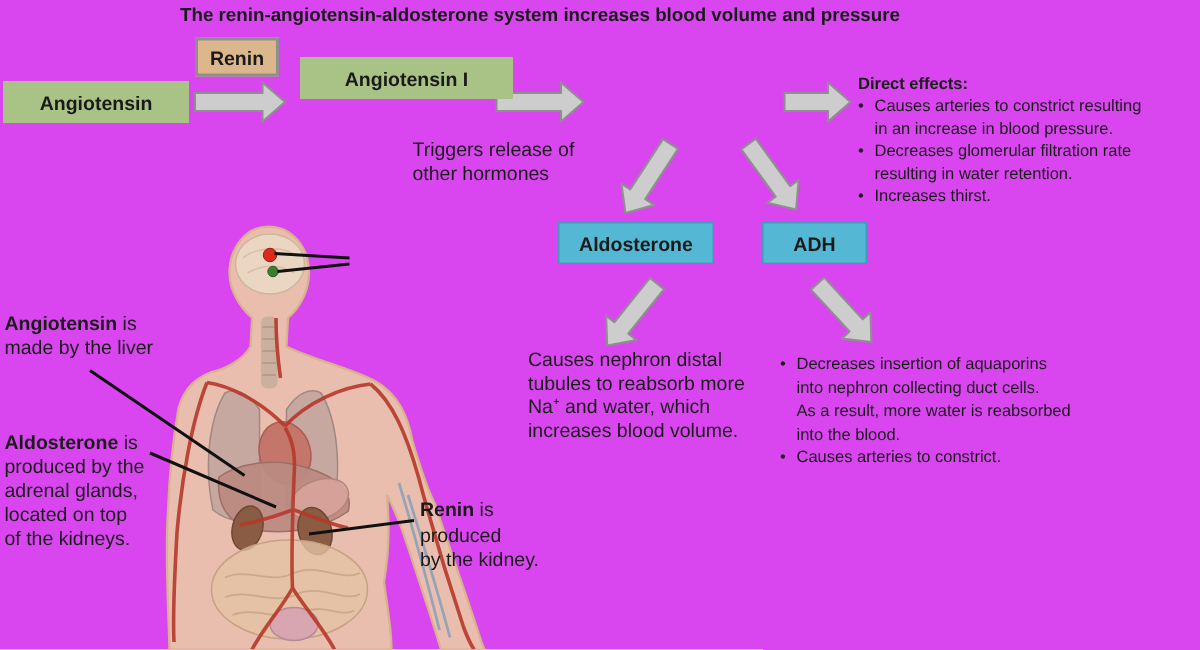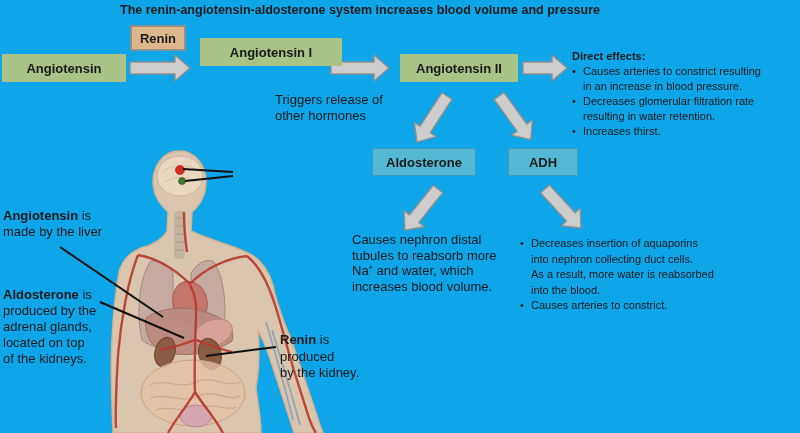--- a/index.html
+++ b/index.html
@@ -1,16 +1,16 @@
 <!DOCTYPE html>
 <html><head>
 <meta charset="utf-8">
 <style>
   html,body{margin:0;padding:0;background:#fff;}
-  .canvas{position:relative;width:800px;height:433px;background:#0ea5e9;overflow:hidden;
+  .canvas{position:relative;width:800px;height:433px;background:#d946ef;overflow:hidden;
           font-family:"Liberation Sans",sans-serif;color:#1a1a1a;}
   .art{position:absolute;left:0;top:0;pointer-events:none;}
   .title{position:absolute;left:30px;top:3px;width:660px;text-align:center;
          font-size:12.5px;font-weight:bold;}
   .box{position:absolute;display:flex;align-items:center;justify-content:center;
        font-weight:bold;font-size:13px;box-sizing:border-box;}
   .green{background:#a9c386;}
   .tan{background:#dcb78c;border:2px solid #8f8f8f;}
   .blue{background:#54b8d4;border:1px solid #3d9cba;}
   .b-angiotensin{left:2px;top:54px;width:124px;height:28px;}
@@ -116,21 +116,20 @@
       <path d="M 100,302 L 184,338"></path>
       <path d="M 206,356 L 276,347"></path>
     </g>
   </svg>
 
   <div class="title">The renin-angiotensin-aldosterone system increases blood volume and pressure</div>
 
   <div class="box green b-angiotensin">Angiotensin</div>
   <div class="box tan b-renin">Renin</div>
   <div class="box green b-ang1">Angiotensin I</div>
-  <div class="box green b-ang2">Angiotensin II</div>
   <div class="box blue b-aldo">Aldosterone</div>
   <div class="box blue b-adh">ADH</div>
 
   <div class="txt note-triggers">Triggers release of
 other hormones</div>
 
   <div class="block fx-direct">
     <div class="heading">Direct effects:</div>
     <div class="bullet-row">
       <span class="b">•</span>

